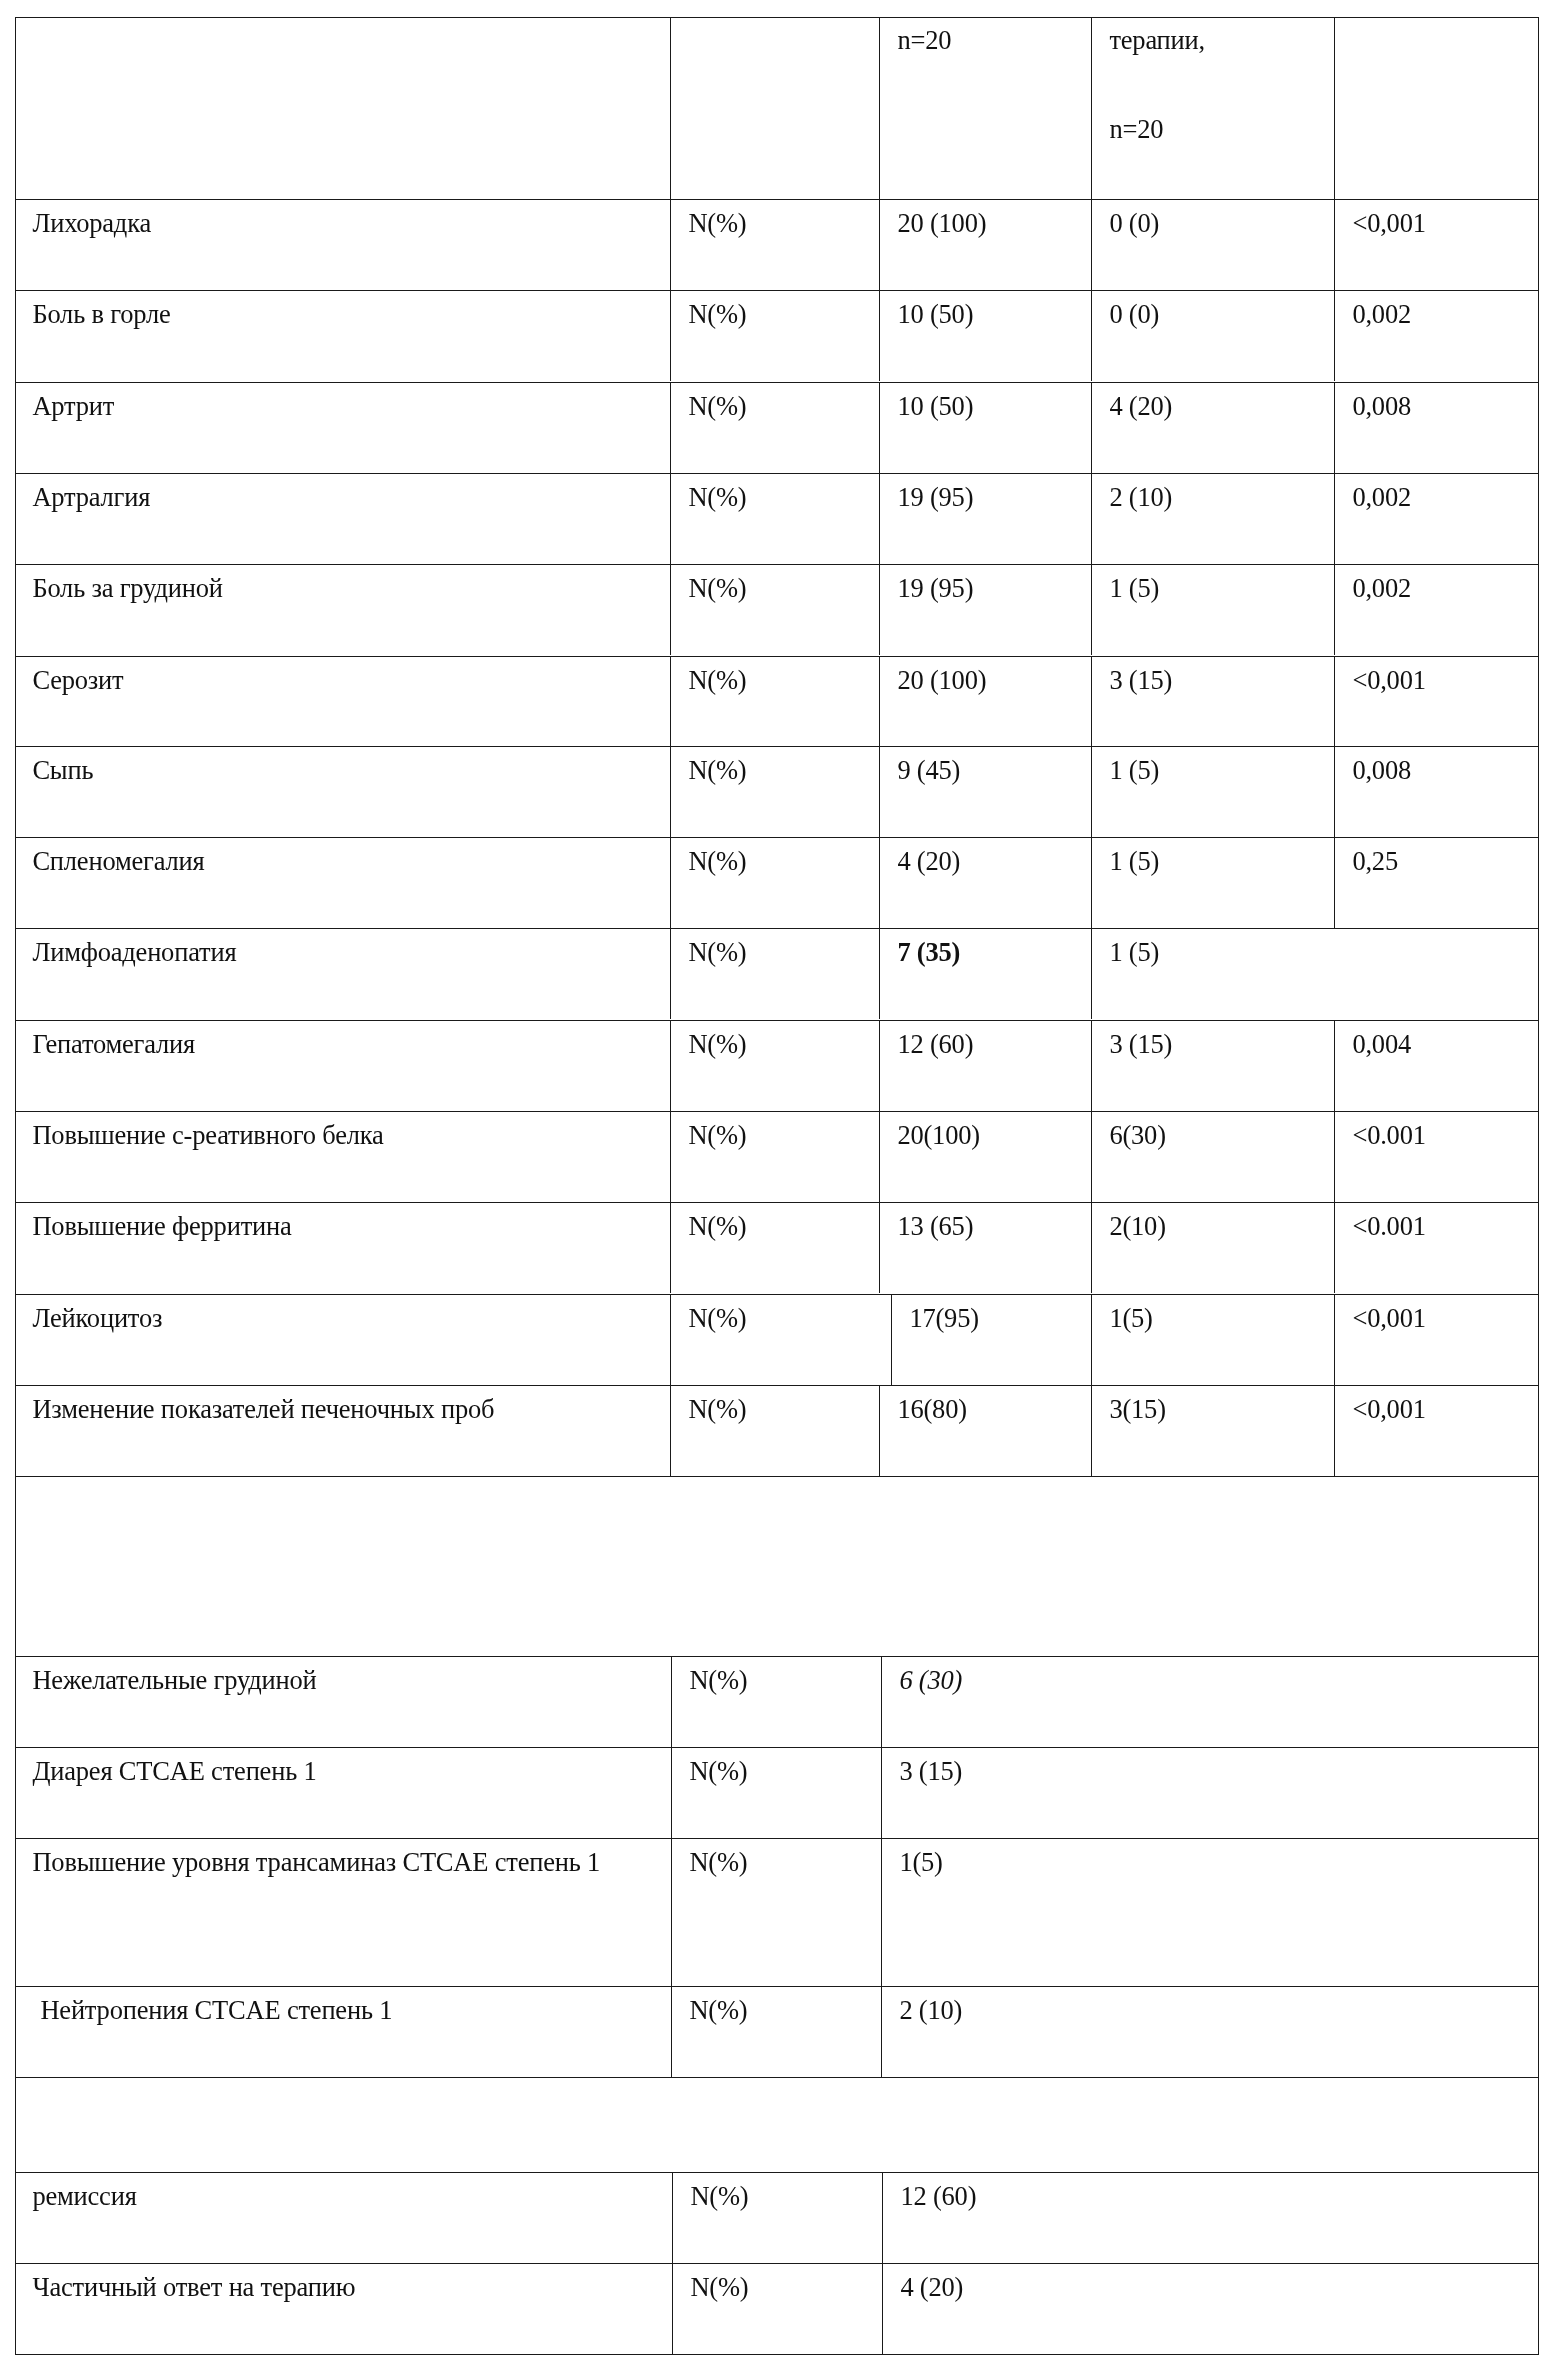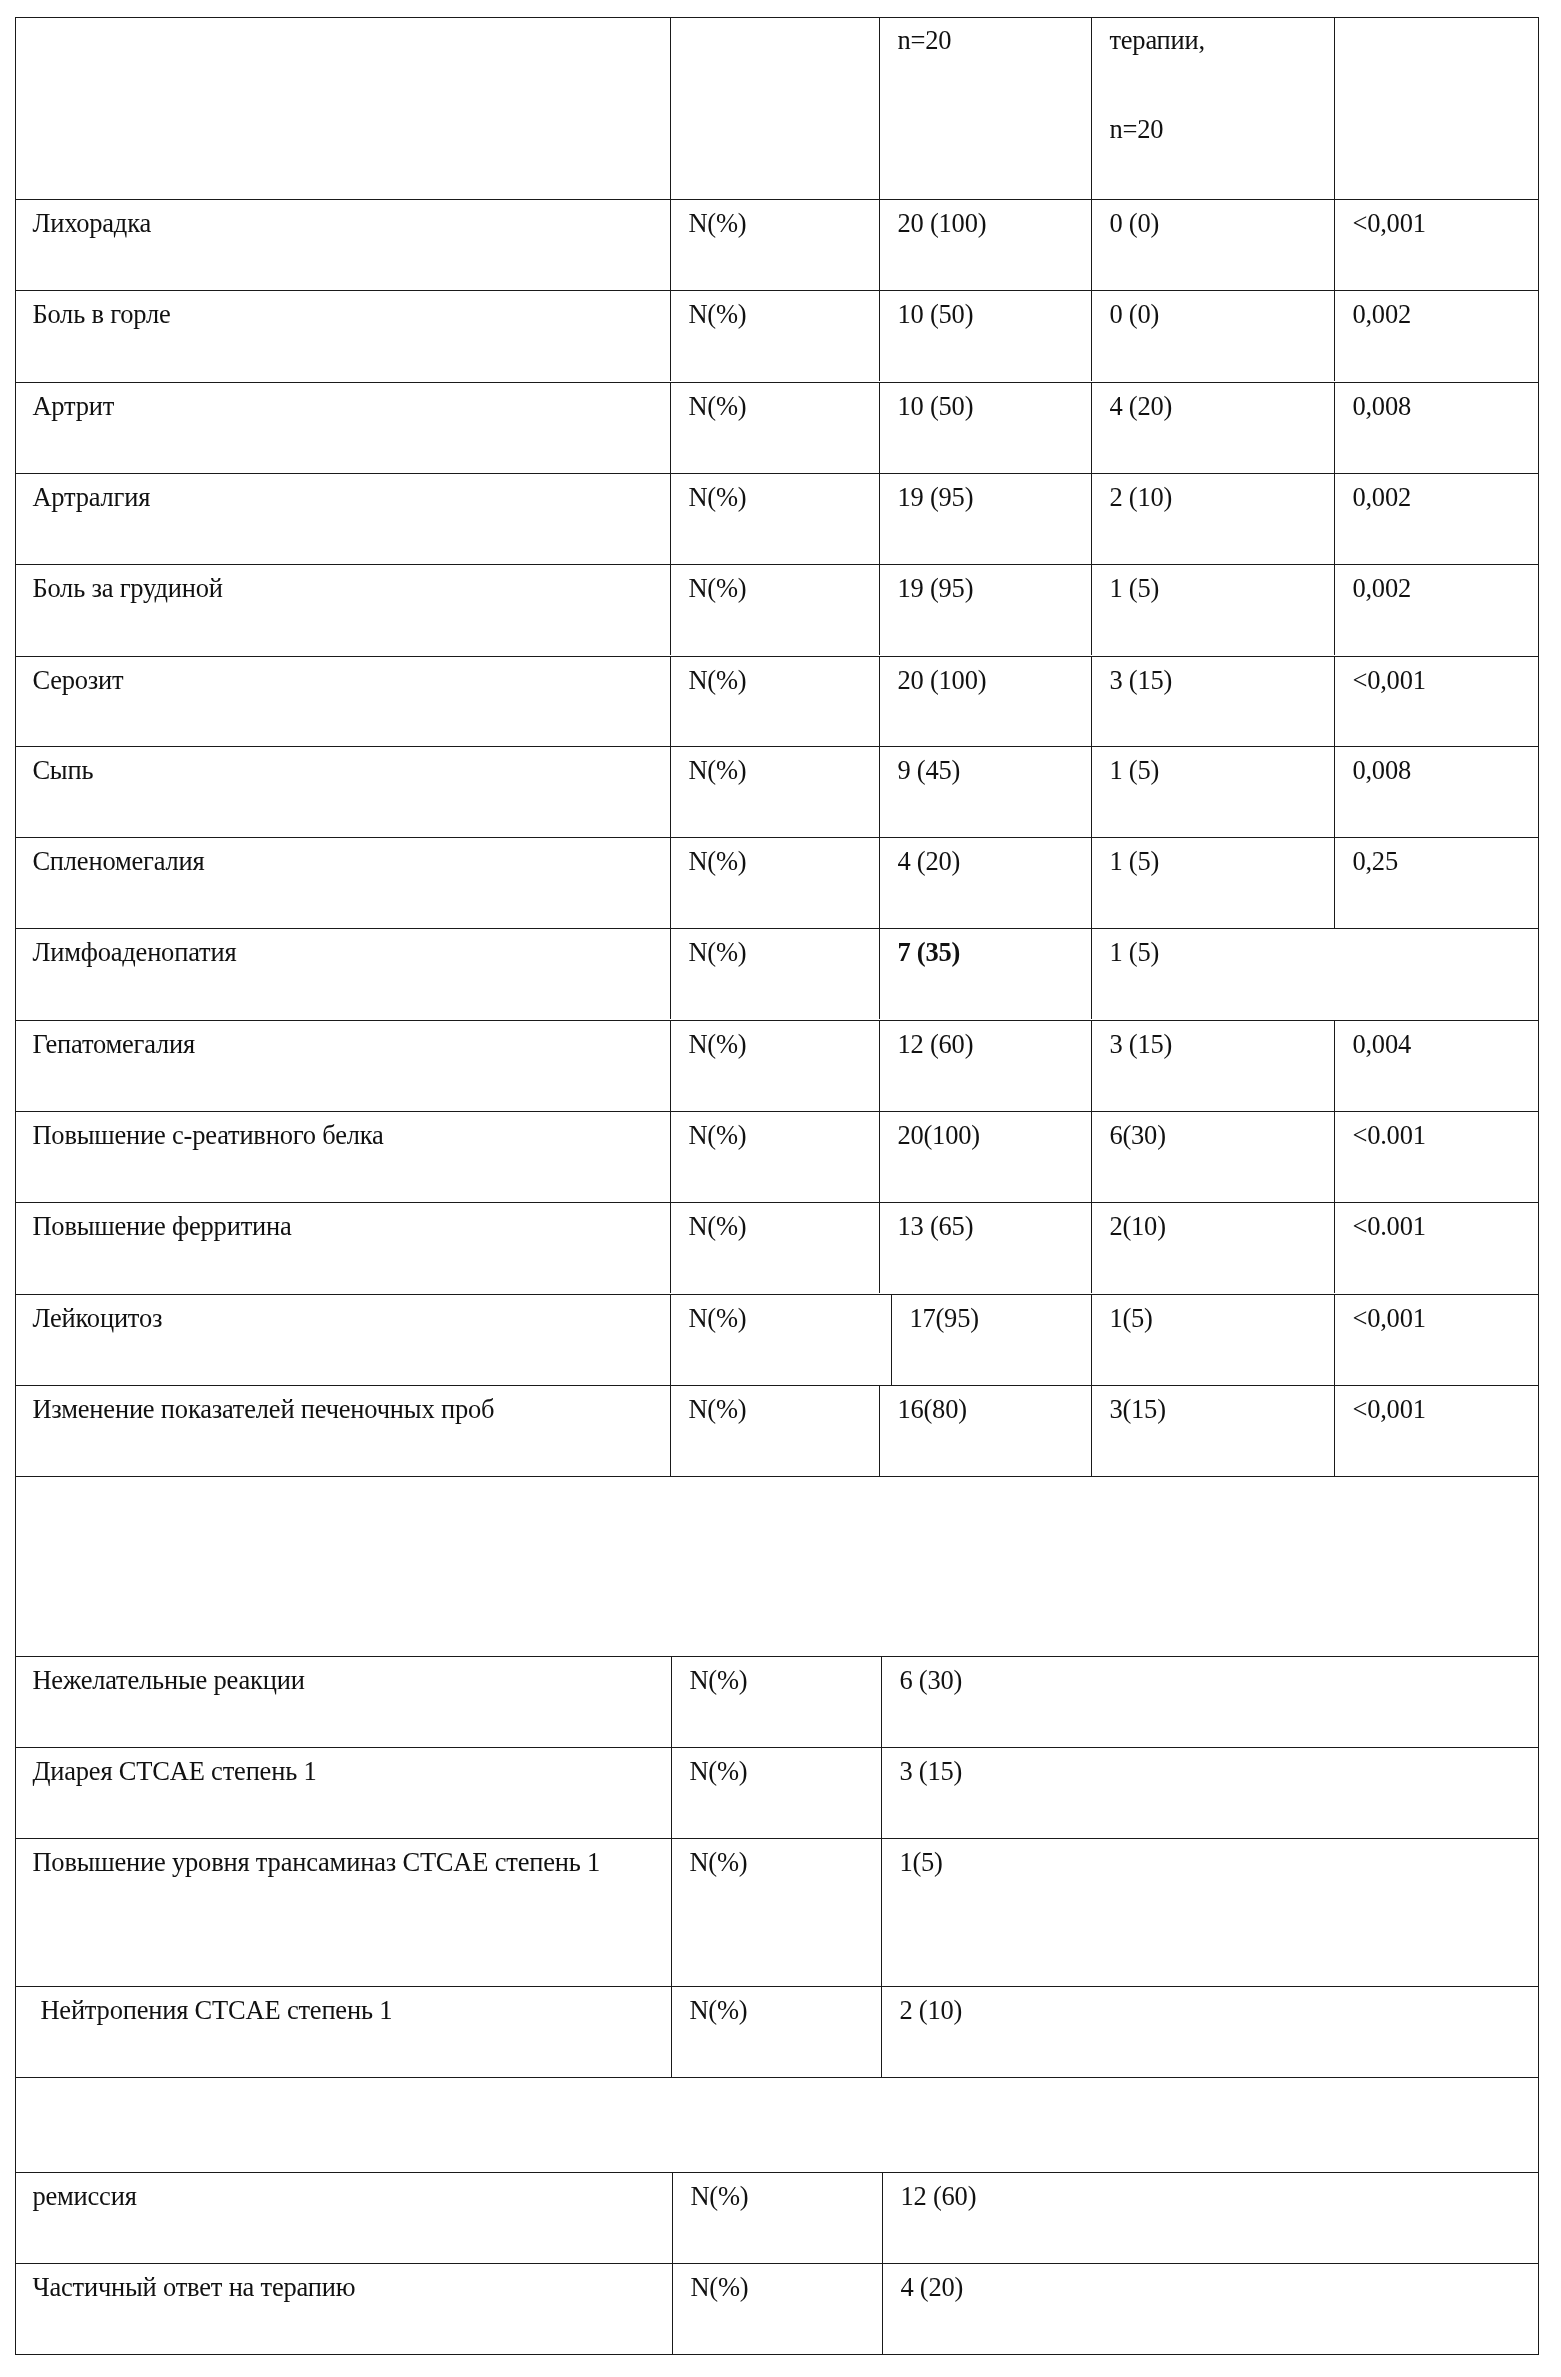--- a/index.html
+++ b/index.html
@@ -130,23 +130,23 @@
       <div class="cell" style="left: 655px; width: 209px;">N(%)</div>
       <div class="cell" style="left: 864px; width: 212px;">16(80)</div>
       <div class="cell" style="left: 1076px; width: 242px;">3(15)</div>
       <div class="cell" style="left: 1319px; width: 206px;">&lt;0,001</div>
     </div>
   </div>
 
 <div class="row" style="left:15px;top:1476px;height:180px;"></div>
 
 <div class="row" style="left:15px;top:1656px;height:91px;">
-  <div class="cell first" style="left:0;width:656px;">Нежелательные реакции</div>
+  <div class="cell first" style="left:0;width:656px;">Нежелательные грудиной</div>
   <div class="cell" style="left:656px;width:210px;">N(%)</div>
-  <div class="cell" style="left:866px;width:658px;">6 (30)</div>
+  <div class="cell" style="left:866px;width:658px;font-style:italic;">6 (30)</div>
 </div>
 <div class="row" style="left:15px;top:1747px;height:91px;">
   <div class="cell first" style="left:0;width:656px;">Диарея CTCAE  степень 1</div>
   <div class="cell" style="left:656px;width:210px;">N(%)</div>
   <div class="cell" style="left:866px;width:658px;">3 (15)</div>
 </div>
 <div class="row" style="left:15px;top:1838px;height:148px;">
   <div class="cell first justify" style="left:0;width:656px;">
     <div class="ml">Повышение уровня трансаминаз  CTCAE степень 1</div>
   </div>

